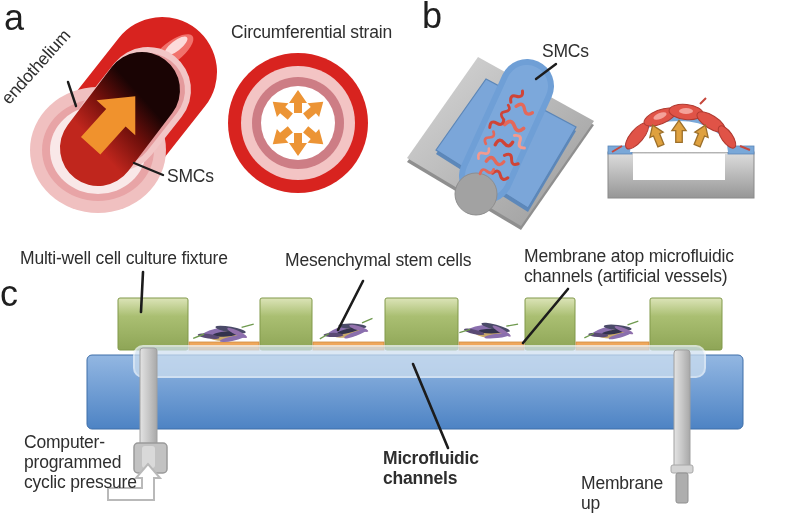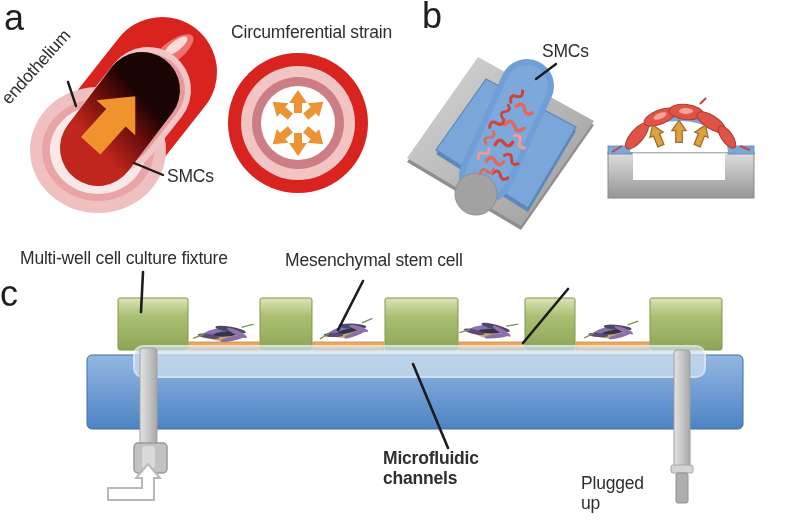--- a/index.html
+++ b/index.html
@@ -205,19 +205,24 @@
 <div class="panel-letter" style="left:422px;top:-2px;">b</div>
 <div class="panel-letter" style="left:0px;top:276px;">c</div>
 
 <div class="fig-label rot-endo" style="left:12px;top:88px;">endothelium</div>
 <div class="fig-label" style="left:167px;top:166px;">SMCs</div>
 <div class="fig-label" style="left:199px;top:22px;margin-left:32px;">Circumferential strain</div>
 
 <div class="fig-label" style="left:542px;top:41px;">SMCs</div>
 
 <div class="fig-label" style="left:20px;top:248px;">Multi-well cell culture fixture</div>
-<div class="fig-label" style="left:285px;top:250px;">Mesenchymal stem cell</div>
+<div class="fig-label" style="left:285px;top:250px;">Mesenchymal stem cells</div>
+<div class="fig-label" style="left:524px;top:246px;">Membrane atop microfluidic
+channels (artificial vessels)</div>
 <div class="fig-label" style="left:383px;top:448px;font-weight:bold;">Microfluidic
 channels</div>
-<div class="fig-label" style="left:581px;top:473px;">Plugged
+<div class="fig-label" style="left:24px;top:432px;">Computer-
+programmed
+cyclic pressure</div>
+<div class="fig-label" style="left:581px;top:473px;">Membrane
 up</div>
 
 </div>
 
 </body></html>

